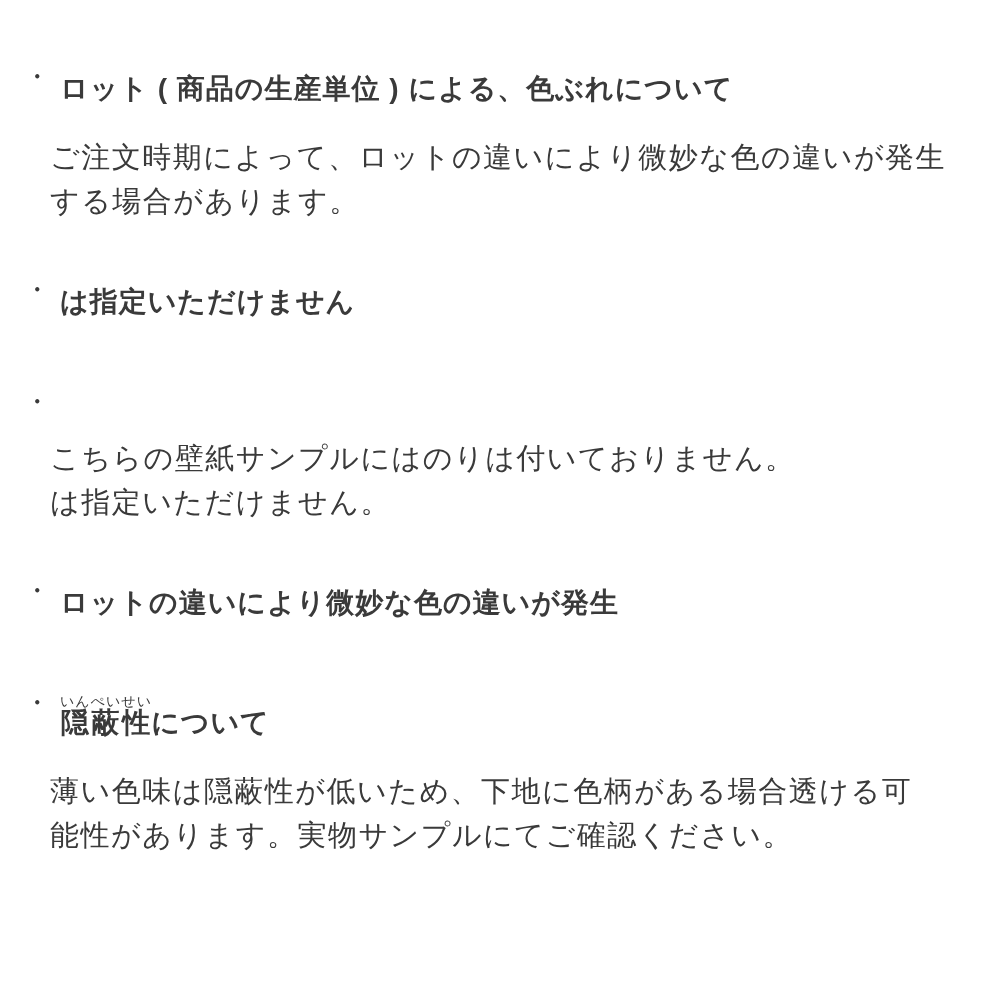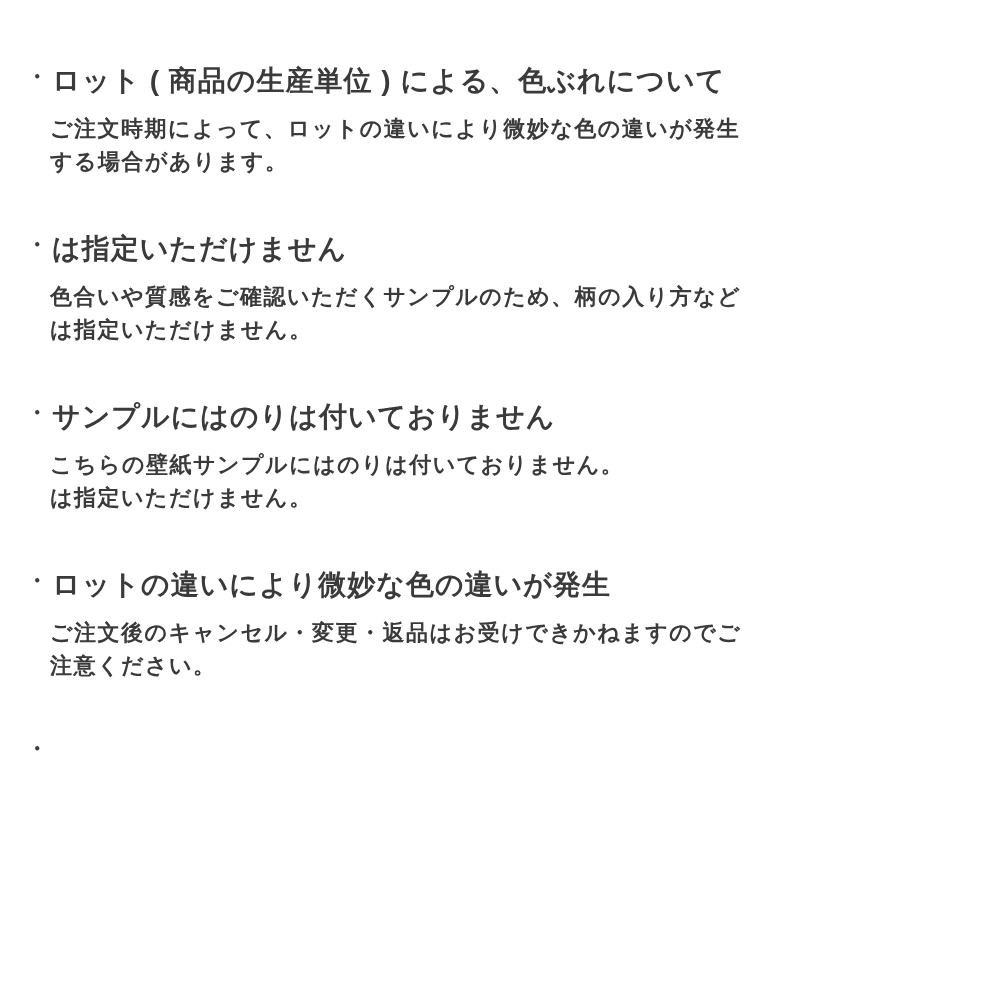--- a/index.html
+++ b/index.html
@@ -29,31 +29,31 @@
   }
   .bullet {
     flex: none;
     width: 22px;
     font-size: 22px;
     font-weight: 700;
     line-height: 42px;
     color: #3a3a3a;
   }
   .heading {
-    margin: 4px;
+    margin: 12px;
     font-size: 28px;
     font-weight: 700;
     line-height: 42px;
     letter-spacing: 1px;
     color: #3a3a3a;
   }
   .body-text {
-    margin: 6px 0 0 24px;
-    font-size: 22px;
-    font-weight: 700;
+    margin: 14px 0 0 24px;
+    font-size: 29px;
+    font-weight: 400;
     line-height: 1.5;
     letter-spacing: 1.5px;
     white-space: pre-line;
     color: #3a3a3a;
   }
   ruby {
     ruby-position: over;
   }
   rt {
     font-size: 14px;
@@ -74,41 +74,39 @@
     </div>
     <p class="body-text">ご注文時期によって、ロットの違いにより微妙な色の違いが発生
 する場合があります。</p>
   </div>
 
   <div class="section">
     <div class="heading-row">
       <span class="bullet">・</span>
       <h2 class="heading">は指定いただけません</h2>
     </div>
-    <p class="body-text">色合いや質感をご確認いただくサンプルのため、柄の入り方など
-は指定いただけません。</p>
   </div>
 
   <div class="section">
     <div class="heading-row">
       <span class="bullet">・</span>
-      <h2 class="heading">サンプルにはのりは付いておりません</h2>
     </div>
     <p class="body-text">こちらの壁紙サンプルにはのりは付いておりません。
 は指定いただけません。</p>
   </div>
 
   <div class="section">
     <div class="heading-row">
       <span class="bullet">・</span>
       <h2 class="heading">ロットの違いにより微妙な色の違いが発生</h2>
     </div>
-    <p class="body-text">ご注文後のキャンセル・変更・返品はお受けできかねますのでご
-注意ください。</p>
   </div>
 
   <div class="section">
     <div class="heading-row">
       <span class="bullet">・</span>
+      <h2 class="heading"><ruby><span>隠蔽性</span><rt>いんぺいせい</rt></ruby><span>について</span></h2>
     </div>
+    <p class="body-text">薄い色味は隠蔽性が低いため、下地に色柄がある場合透ける可
+能性があります。実物サンプルにてご確認ください。</p>
   </div>
 
 </div>
 
 </body></html>

